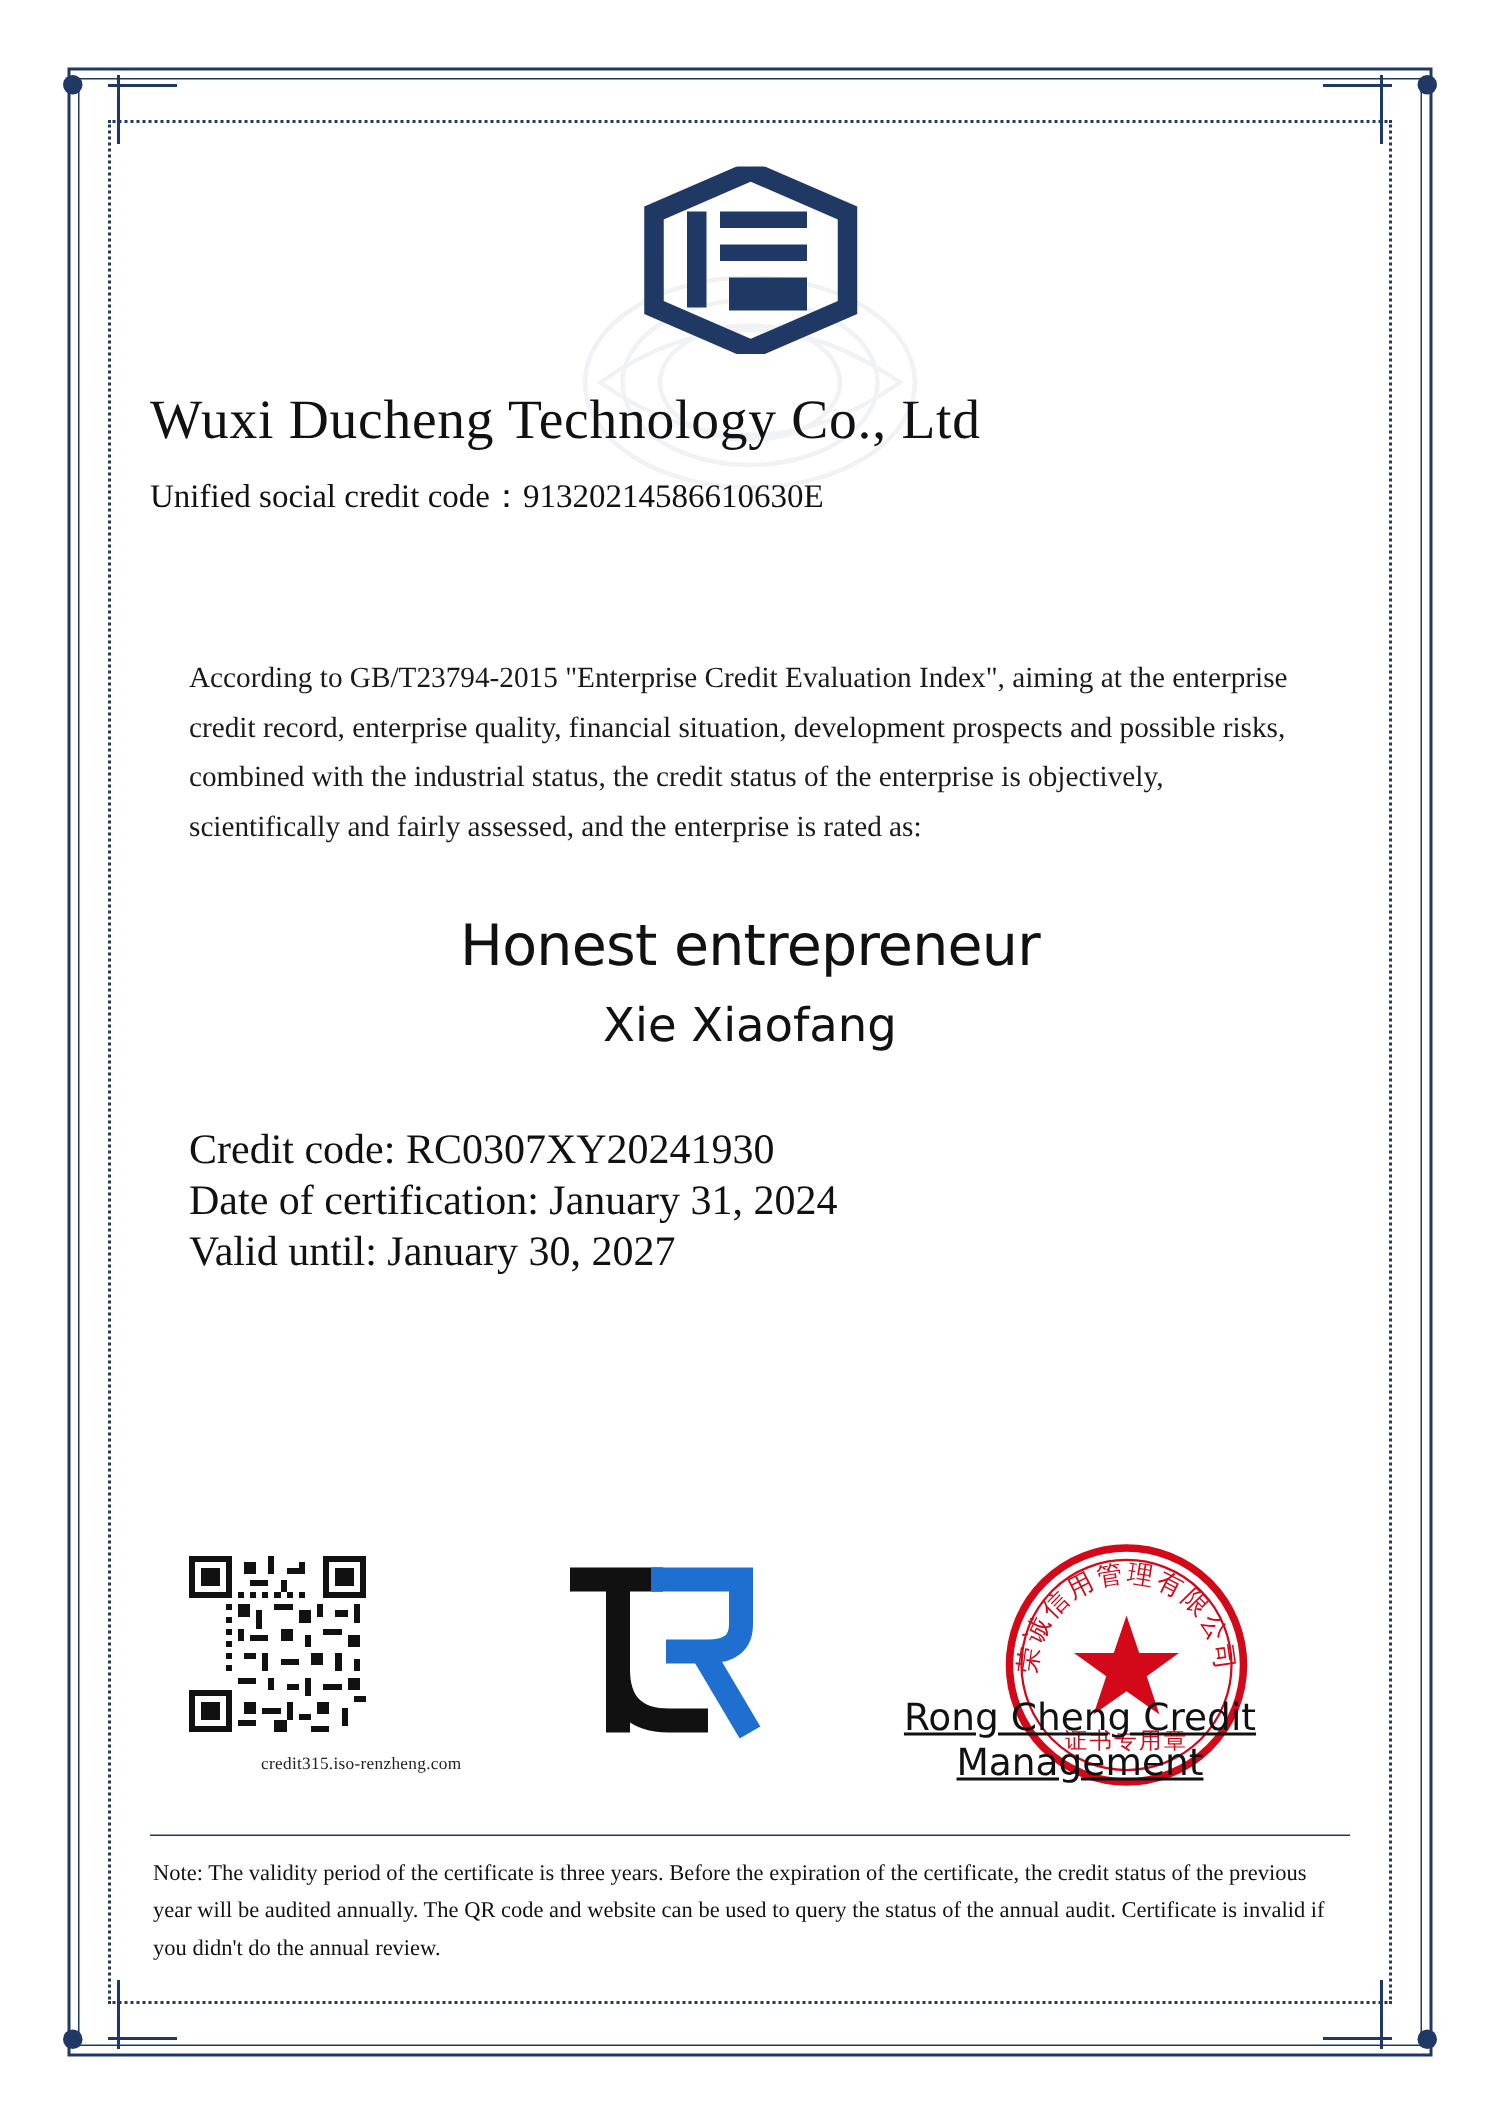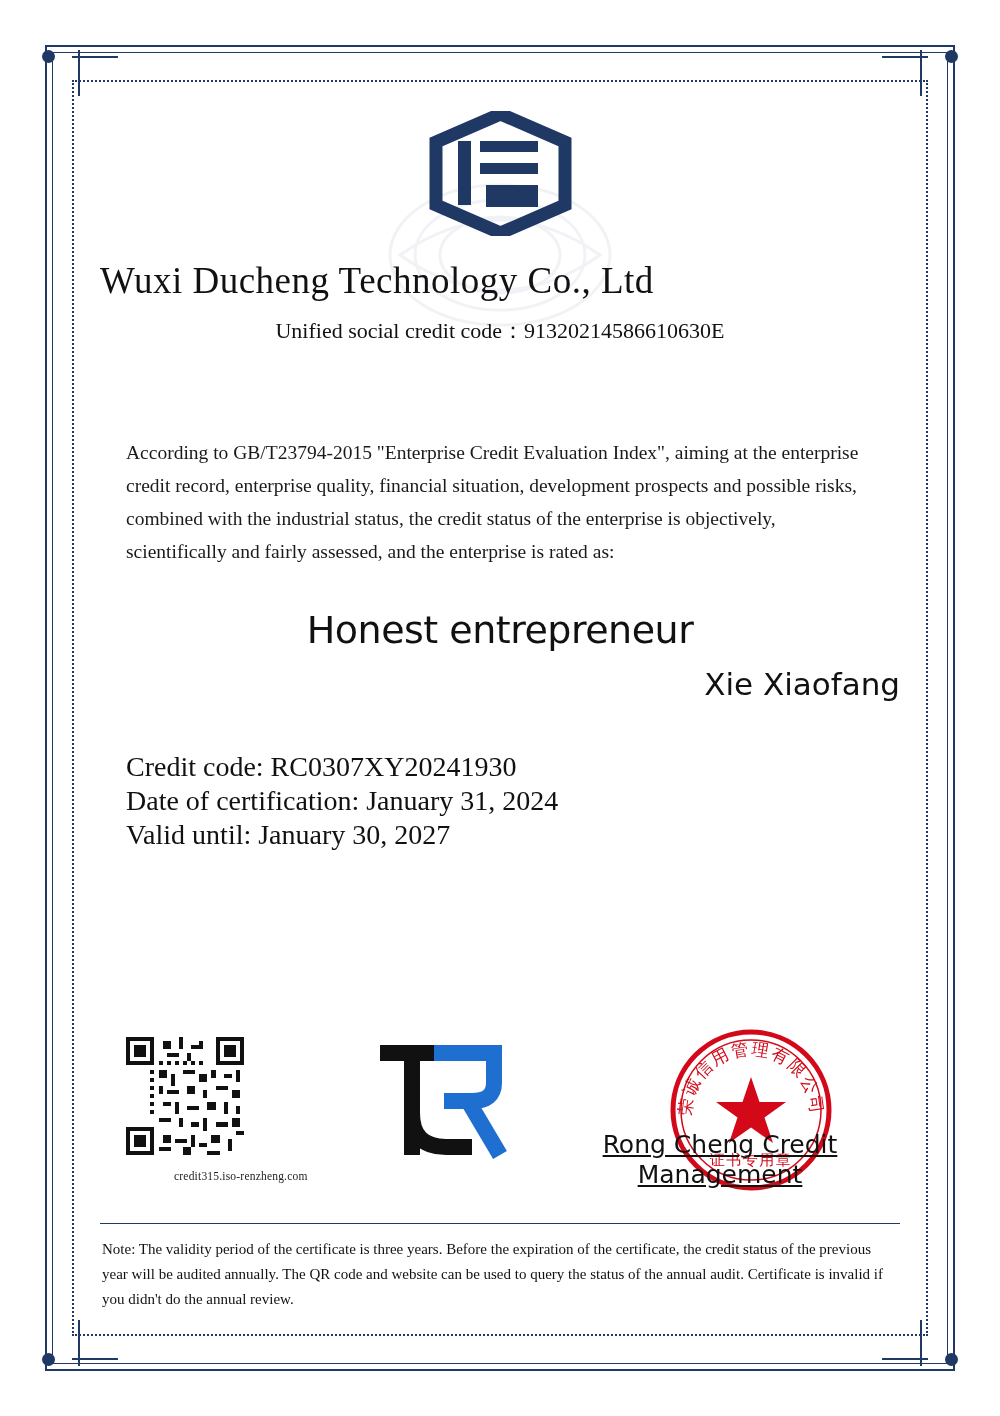--- a/index.html
+++ b/index.html
@@ -99,21 +99,21 @@
   }
 
   .company-name {
     font-size: 37px;
     letter-spacing: 0.5px;
     margin-top: 18px;
     color: #111;
     font-family: "Liberation Serif", serif;
   }
   .credit-code-line {
-    text-align: center;
+    text-align: left;
     font-size: 22px;
     margin-top: 14px;
     color: #111;
   }
 
   .body-paragraph {
     margin-top: 90px;
     font-size: 19.5px;
     line-height: 33px;
     color: #1a1a1a;
@@ -124,21 +124,21 @@
   .rating-title {
     text-align: center;
     font-family: "DejaVu Sans", sans-serif;
     font-size: 38px;
     font-weight: 400;
     margin-top: 40px;
     color: #111;
     letter-spacing: -0.5px;
   }
   .rating-person {
-    text-align: right;
+    text-align: center;
     font-family: "DejaVu Sans", sans-serif;
     font-size: 31px;
     margin-top: 14px;
     color: #111;
   }
 
   .meta-block {
     margin-top: 48px;
     padding-left: 26px;
     font-size: 28px;

